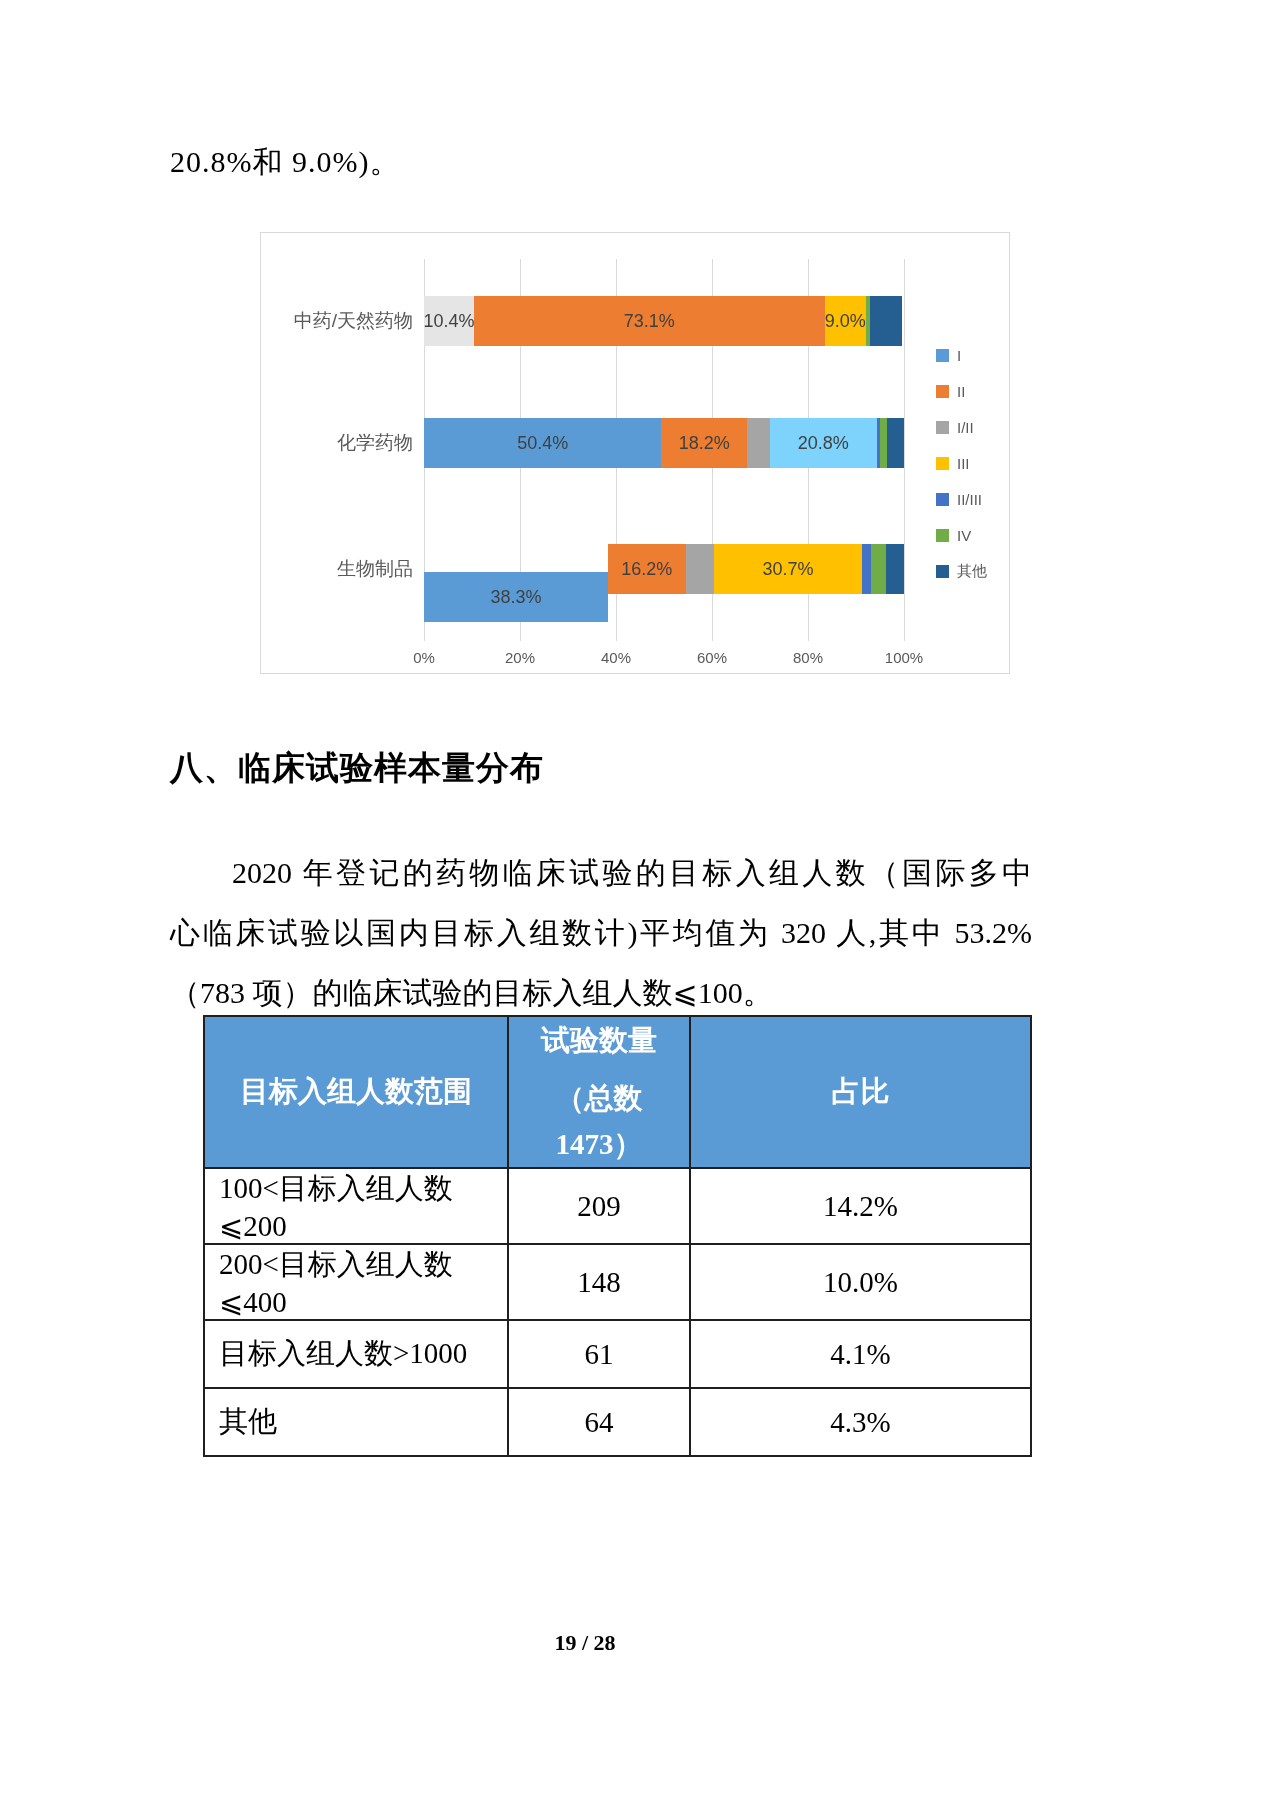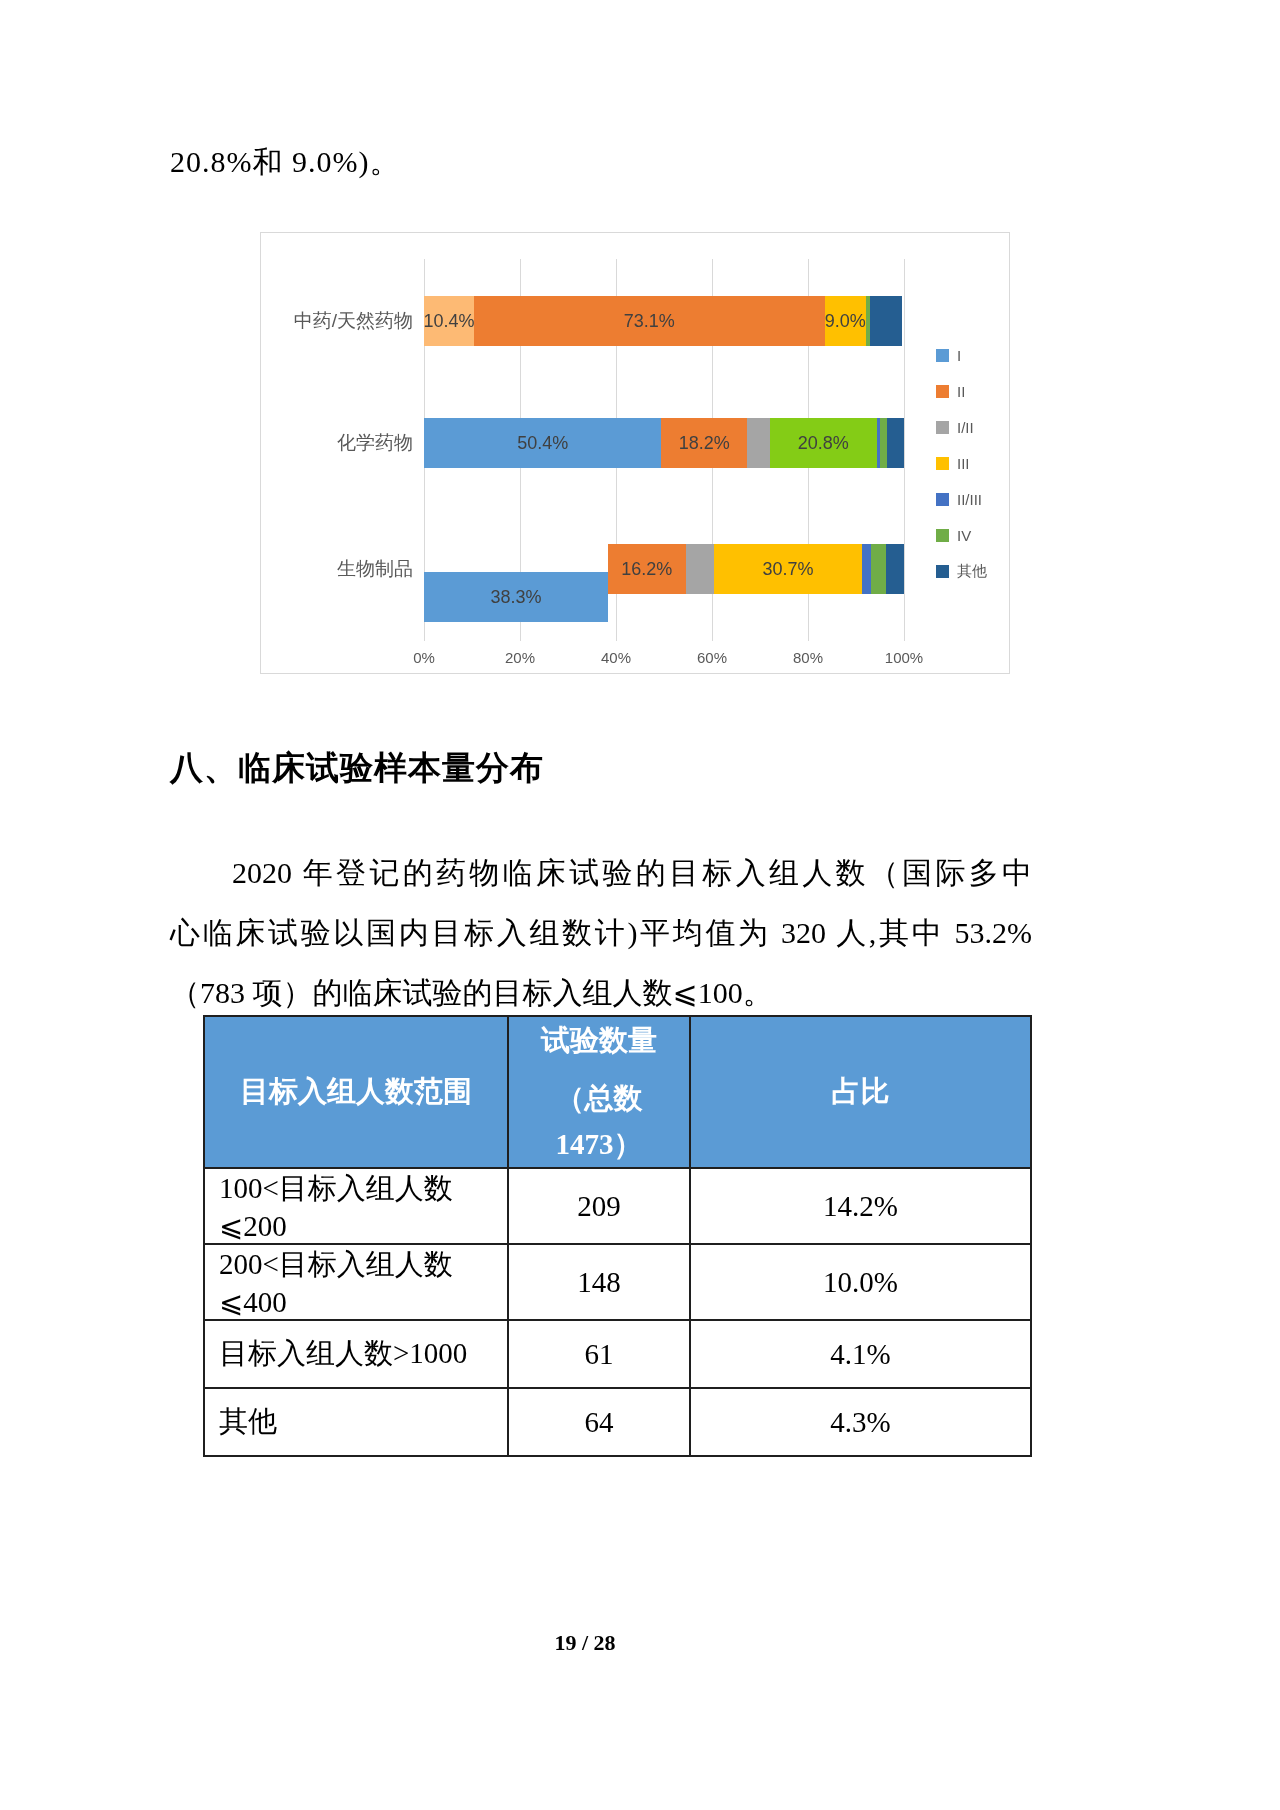--- a/index.html
+++ b/index.html
@@ -89,42 +89,42 @@
       <div class="gridline" style="left: 355px;"></div>
       <div class="x-axis-label" style="left: 320px;">40%</div>
       <div class="gridline" style="left: 451px;"></div>
       <div class="x-axis-label" style="left: 416px;">60%</div>
       <div class="gridline" style="left: 547px;"></div>
       <div class="x-axis-label" style="left: 512px;">80%</div>
       <div class="gridline" style="left: 643px;"></div>
       <div class="x-axis-label" style="left: 608px;">100%</div>
       <div class="cat-label" style="top: 63px;">中药/天然药物</div>
       <div class="bar-row" style="top: 63px;">
-        <div class="bar-seg" style="width: 49.92px; background: #fdba74;">
+        <div class="bar-seg" style="width: 49.92px; background: #e5e5e5;">
           <div class="seg-label">10.4%</div>
         </div>
         <div class="bar-seg" style="width: 350.88px; background: rgb(237, 125, 49);">
           <div class="seg-label">73.1%</div>
         </div>
         <div class="bar-seg" style="width: 41px; background: rgb(255, 192, 0);">
           <div class="seg-label">9.0%</div>
         </div>
         <div class="bar-seg" style="width: 4.32px; background: rgb(112, 173, 71);"></div>
         <div class="bar-seg" style="width: 31.68px; background: rgb(37, 94, 145);"></div>
       </div>
       <div class="cat-label" style="top: 185px;">化学药物</div>
       <div class="bar-row" style="top: 185px;">
         <div class="bar-seg" style="width: 241.92px; background: rgb(91, 155, 213);">
           <div class="seg-label">50.4%</div>
         </div>
         <div class="bar-seg" style="width: 87.36px; background: rgb(237, 125, 49);">
           <div class="seg-label">18.2%</div>
         </div>
         <div class="bar-seg" style="width: 23.04px; background: rgb(165, 165, 165);"></div>
-        <div class="bar-seg" style="width: 109px; background: #84cc16;">
+        <div class="bar-seg" style="width: 109px; background: #7dd3fc;">
           <div class="seg-label">20.8%</div>
         </div>
         <div class="bar-seg" style="width: 2.88px; background: rgb(68, 114, 196);"></div>
         <div class="bar-seg" style="width: 7.68px; background: rgb(112, 173, 71);"></div>
         <div class="bar-seg" style="width: 17.28px; background: rgb(37, 94, 145);"></div>
       </div>
       <div class="cat-label" style="top: 311px;">生物制品</div>
       <div class="bar-row" style="top: 311px;">
         <div class="bar-seg" style="width: 183.84px; background: rgb(91, 155, 213); margin-top: 28px;">
           <div class="seg-label">38.3%</div>

